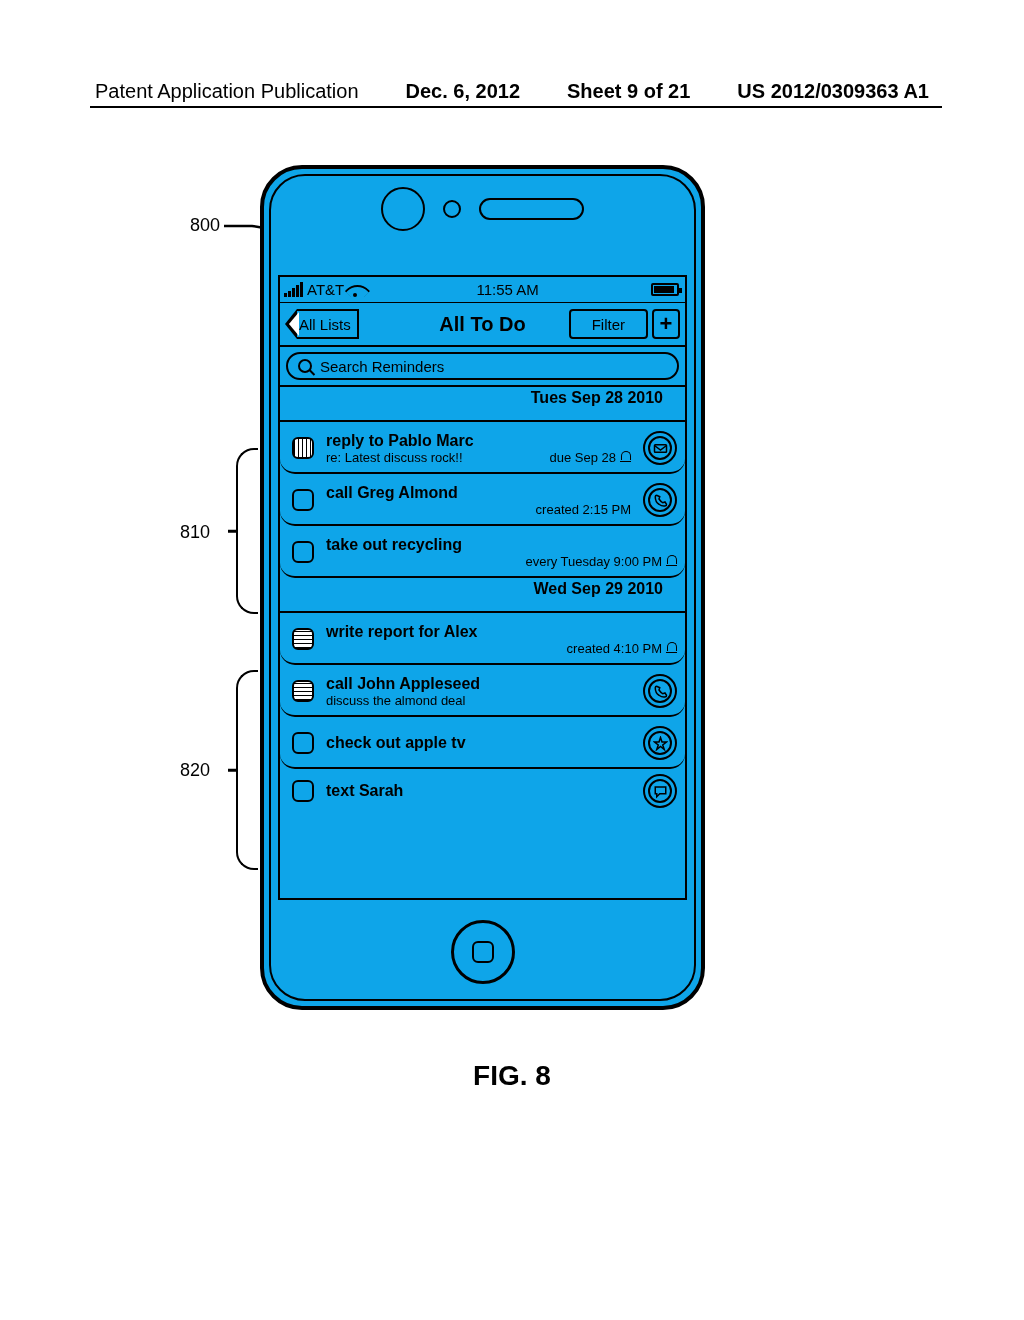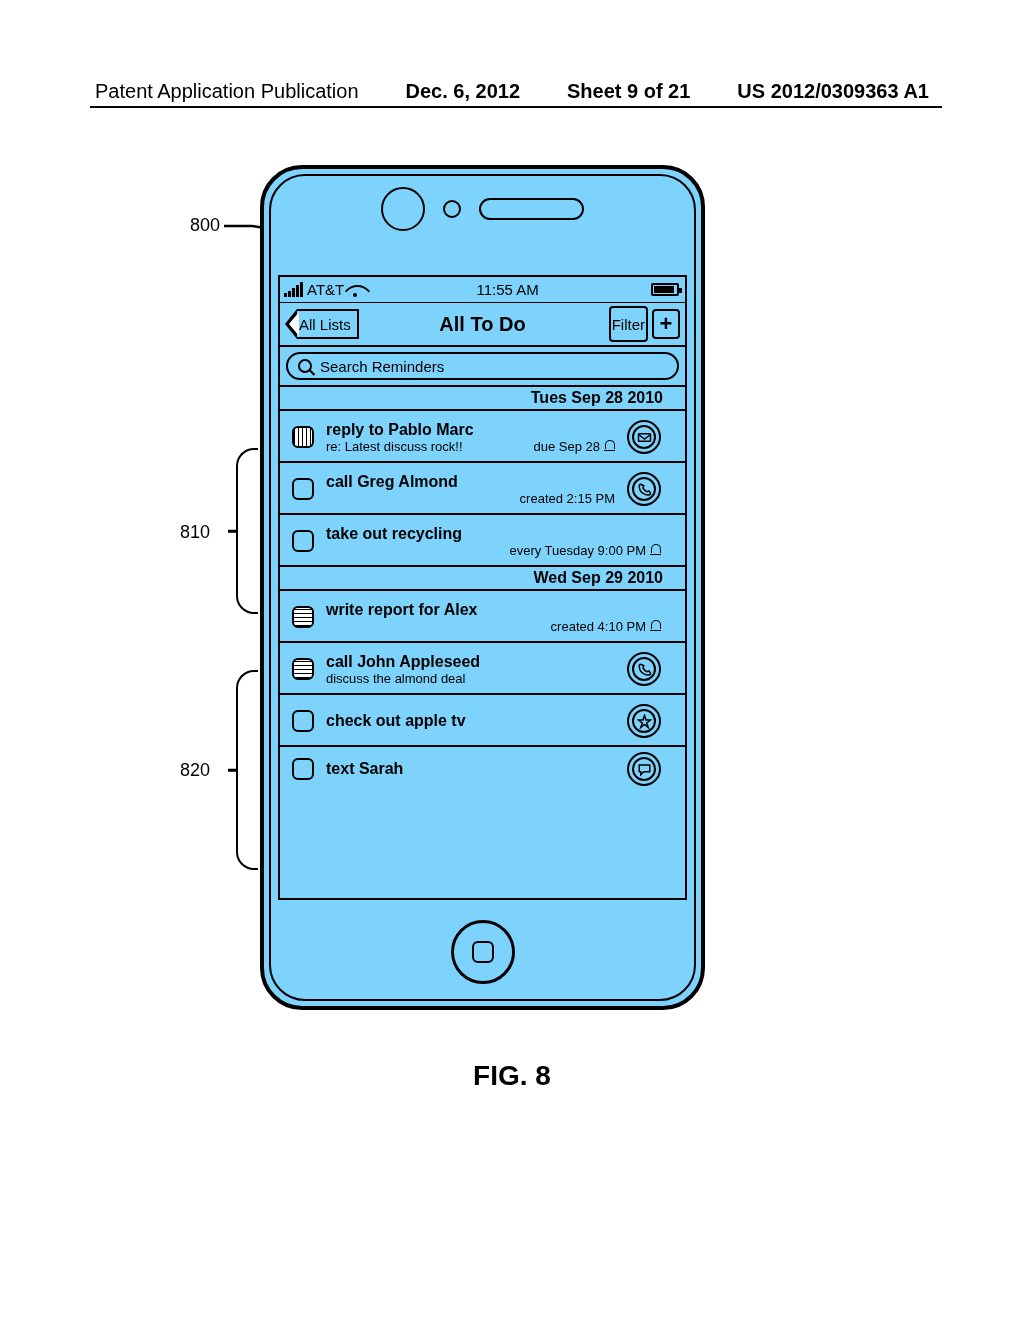--- a/index.html
+++ b/index.html
@@ -27,21 +27,21 @@
 
   
   .phone {
     position: absolute;
     left: 260px;
     top: 165px;
     width: 445px;
     height: 845px;
     border: 4px solid #000;
     border-radius: 42px;
-    background: #7dd3fc;
+    background: #0ea5e9;
   }
   .phone-inner {
     position: absolute;
     left: 5px; right: 5px; top: 5px; bottom: 5px;
     border: 2px solid #000;
     border-radius: 36px;
   }
   .top-sensors {
     position: absolute;
     top: 18px; left: 0; right: 0;
@@ -101,42 +101,42 @@
     border-right: 12px solid #000;
   }
   .back-pill::after {
     content:""; position:absolute; left:-8px; top:1px; width:0; height:0;
     border-top: 12px solid transparent;
     border-bottom: 12px solid transparent;
     border-right: 10px solid #fff;
   }
   .nav-title { font-weight: bold; font-size: 20px; position:absolute; left:50%; transform:translateX(-50%); }
   .nav-right { display:flex; align-items:center; }
-  .pill-btn { border:2px solid #000; border-radius:4px; height:36px; padding:0 1px; font-size:15px; display:flex; align-items:center; }
+  .pill-btn { border:2px solid #000; border-radius:4px; height:30px; padding:0 21px; font-size:15px; display:flex; align-items:center; }
   .plus-btn { border:2px solid #000; border-radius:4px; height:30px; width:28px; margin-left:4px; display:flex; align-items:center; justify-content:center; font-size:22px; font-weight:bold; }
 
   .search-bar {
     border-bottom: 2px solid #000; padding: 5px 6px;
   }
   .search-field {
     border:2px solid #000; border-radius: 14px; height: 28px;
     display:flex; align-items:center; padding:8px 10px; gap:8px; font-size:15px;
   }
   .search-icon-glyph { width: 14px; height: 14px; border:2px solid #000; border-radius:50%; position:relative; }
   .search-icon-glyph::after { content:""; position:absolute; width:2px; height:7px; background:#000; transform:rotate(-45deg); right:-3px; bottom:-5px; }
 
   .section-head {
     font-weight:bold; font-size:16px; text-align:right;
-    padding: 2px 22px 2px 0; border-bottom:2px solid #000;
+    padding: 2px 22px 13px 0; border-bottom:2px solid #000;
   }
 
   .item {
     display:flex; align-items:center; gap:12px;
-    border-bottom:2px solid #000; padding:6px 24px 4px 12px;
-    min-height: 52px; position: relative;
+    border-bottom:2px solid #000; padding:6px 8px 4px 12px;
+    min-height: 52px; position: relative; border-radius: 15px;
   }
   .item:last-child { border-bottom: none; }
   .item.short { min-height: 42px; padding-top: 4px; padding-bottom: 2px; }
   .chk { width:22px; height:22px; border:2.5px solid #000; border-radius:6px; flex-shrink:0; }
   .chk.hatch {
     background: repeating-linear-gradient(90deg,#000 0 1.5px,#fff 1.5px 4px);
   }
   .chk.lines {
     background: repeating-linear-gradient(0deg,#000 0 1.5px,#fff 1.5px 4px);
   }

